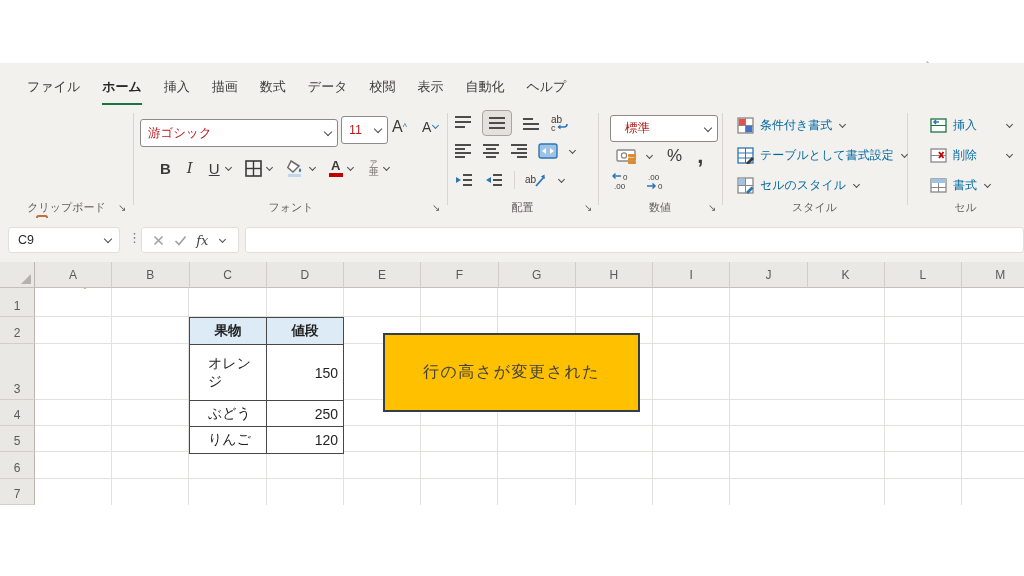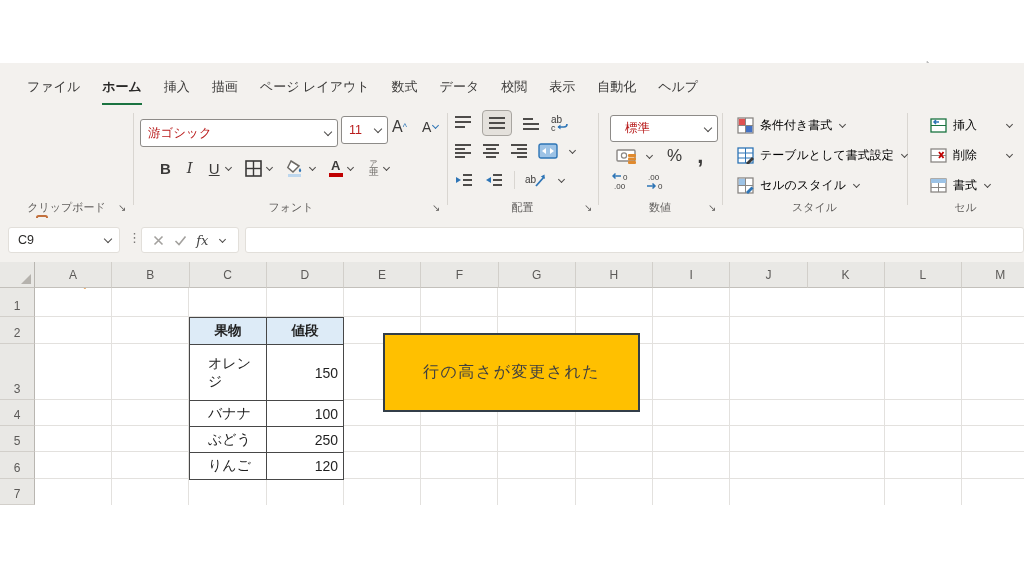--- a/index.html
+++ b/index.html
@@ -32,21 +32,21 @@
   .selbox{background:#e4e1dc;border:1px solid #a8a5a0;border-radius:4px;}
 
   
   .paste-btn{top:110px;left:16px;width:56px;height:88px;display:flex;flex-direction:column;align-items:center;}
   .paste-label{font-size:11.5px;color:#333;margin-top:3px;}
 
   
   .lines{display:block;}
 
   
-  .cmdrow{position:absolute;display:flex;align-items:center;gap:6px;font-size:12px;color:#000000;white-space:nowrap;}
+  .cmdrow{position:absolute;display:flex;align-items:center;gap:6px;font-size:12px;color:#0369a1;white-space:nowrap;}
 
   
   .fbar{top:218px;left:0;width:1024px;height:44px;background:#f3f1ee;border-bottom:1px solid #d8d5d0;}
   .namebox{position:absolute;left:8px;top:9px;width:112px;height:26px;background:#fff;border:1px solid #e2dfda;border-radius:3px;display:flex;align-items:center;font-size:12.5px;color:#2b2a29;padding-left:9px;box-sizing:border-box;}
   .vdots{position:absolute;left:128px;top:12px;color:#7a7876;font-size:13px;letter-spacing:0;}
   .fxbox{position:absolute;left:141px;top:9px;width:98px;height:26px;background:#fff;border:1px solid #e2dfda;border-radius:3px;display:flex;align-items:center;justify-content:space-around;box-sizing:border-box;padding:0 6px;}
   .fx{font-family:"DejaVu Serif","Liberation Serif",serif;font-style:italic;font-size:13px;color:#444;}
   .finput{position:absolute;left:245px;top:9px;width:779px;height:26px;background:#fff;border:1px solid #e2dfda;border-radius:3px;box-sizing:border-box;font-size:12.5px;color:#2b2a29;display:flex;align-items:center;padding-left:6px;}
 
   
@@ -77,21 +77,20 @@
 <svg class="abs cursor-glyph" viewBox="0 0 14 14">
   <path d="M3 1 L10 8 L6.5 8 L8 12 L6 12.6 L4.8 8.8 L2.5 10.8 Z" fill="#8a8a8a" stroke="#6d6d6d" stroke-width="0.5"></path>
 </svg>
 
 <div class="abs tabbar">
   <div class="tabs">
     <div class="tab"><span class="tlabel">ファイル</span></div>
     <div class="tab active"><span class="tlabel">ホーム</span></div>
     <div class="tab"><span class="tlabel">挿入</span></div>
     <div class="tab"><span class="tlabel">描画</span></div>
-    <div class="tab"><span class="tlabel">ページ レイアウト</span></div>
     <div class="tab"><span class="tlabel">数式</span></div>
     <div class="tab"><span class="tlabel">データ</span></div>
     <div class="tab"><span class="tlabel">校閲</span></div>
     <div class="tab"><span class="tlabel">表示</span></div>
     <div class="tab"><span class="tlabel">自動化</span></div>
     <div class="tab"><span class="tlabel">ヘルプ</span></div>
   </div>
 </div>
 
 <div class="abs ribbon">
@@ -416,24 +415,20 @@
   <tbody>
       <tr style="height:27px;">
     <td class="hd" style="width:77px;">果物</td>
     <td class="hd" style="width:77px;">値段</td>
   </tr>
   <tr style="height:56px;">
     <td class="nm">オレンジ</td>
     <td class="pr">150</td>
   </tr>
   <tr style="height:26px;">
-    <td class="nm">バナナ</td>
-    <td class="pr">100</td>
-  </tr>
-  <tr style="height:26px;">
     <td class="nm">ぶどう</td>
     <td class="pr">250</td>
   </tr>
   <tr style="height:27px;">
     <td class="nm">りんご</td>
     <td class="pr">120</td>
   </tr>
 </tbody>
   </table>
 

